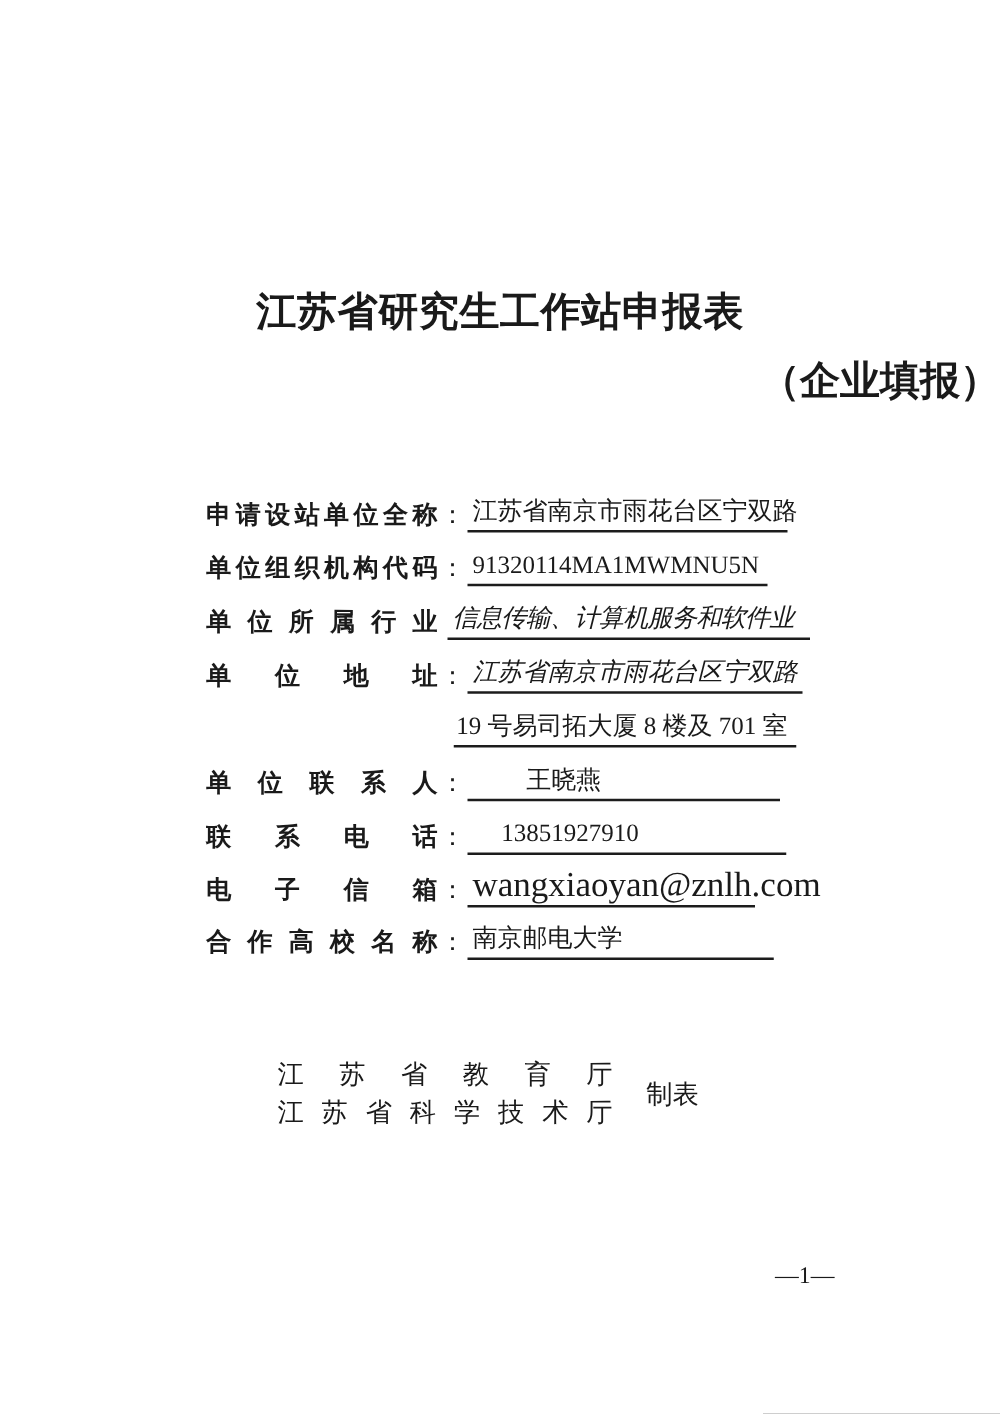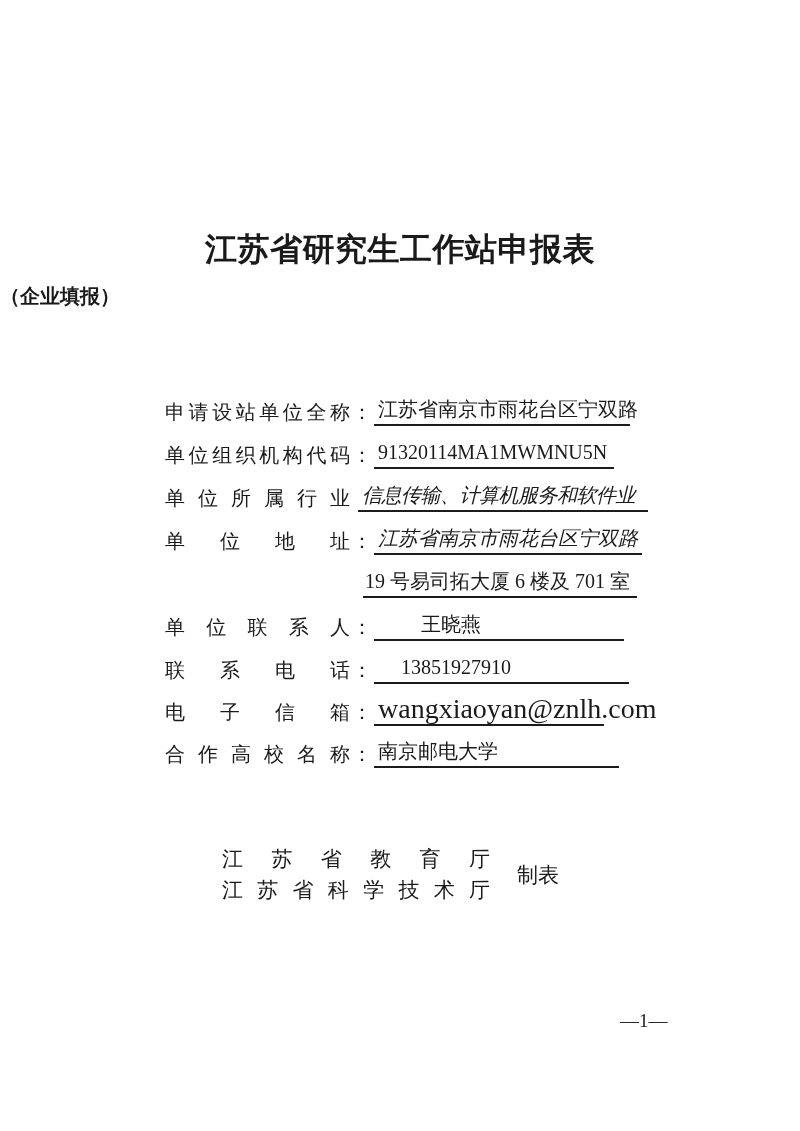--- a/index.html
+++ b/index.html
@@ -14,33 +14,33 @@
     overflow:hidden;
   }
   .doc-title {
     position:absolute; top:228px; left:0; width:800px;
     text-align:center;
     font-size:32px; font-weight:bold; letter-spacing:0.5px;
     white-space:nowrap;
   }
   .doc-subtitle {
     position:absolute; top:283px; left:0; width:800px;
-    text-align:left;
-    font-size:20px; font-weight:bold;
+    text-align:right;
+    font-size:32px; font-weight:bold;
     white-space:nowrap;
   }
   .row {
     position:absolute; left:165px;
     display:flex; align-items:flex-end;
     font-size:20px; line-height:28px;
     white-space:nowrap;
   }
   .lbl {
     display:inline-block; width:185px;
-    text-align:justify; text-align-last:justify;
+    text-align:justify; text-align-last:justify;font-weight:bold;
   }
   .colon { display:inline-block; width:24px; text-align:center; }
   .colon.none { width:8px; }
   .val {
     display:inline-block;
     border-bottom:2px solid #1c1c1c;
     padding:0 2px 1px 4px;
   }
   .w-r1 { width:256px; }
   .w-r2 { width:240px; }
@@ -99,21 +99,21 @@
     <span class="colon none"></span>
     <span class="val w-r3">信息传输、计算机服务和软件业</span>
   </div>
 
   <div class="row" style="top:524px">
     <span class="lbl">单位地址</span>
     <span class="colon">：</span>
     <span class="val w-r4">江苏省南京市雨花台区宁双路</span>
   </div>
 
-  <div class="addr2">19 号易司拓大厦 6 楼及 701 室</div>
+  <div class="addr2">19 号易司拓大厦 8 楼及 701 室</div>
 
   <div class="row" style="top:610px">
     <span class="lbl">单位联系人</span>
     <span class="colon">：</span>
     <span class="val w-r6">王晓燕</span>
   </div>
 
   <div class="row" style="top:653px">
     <span class="lbl">联系电话</span>
     <span class="colon">：</span>

